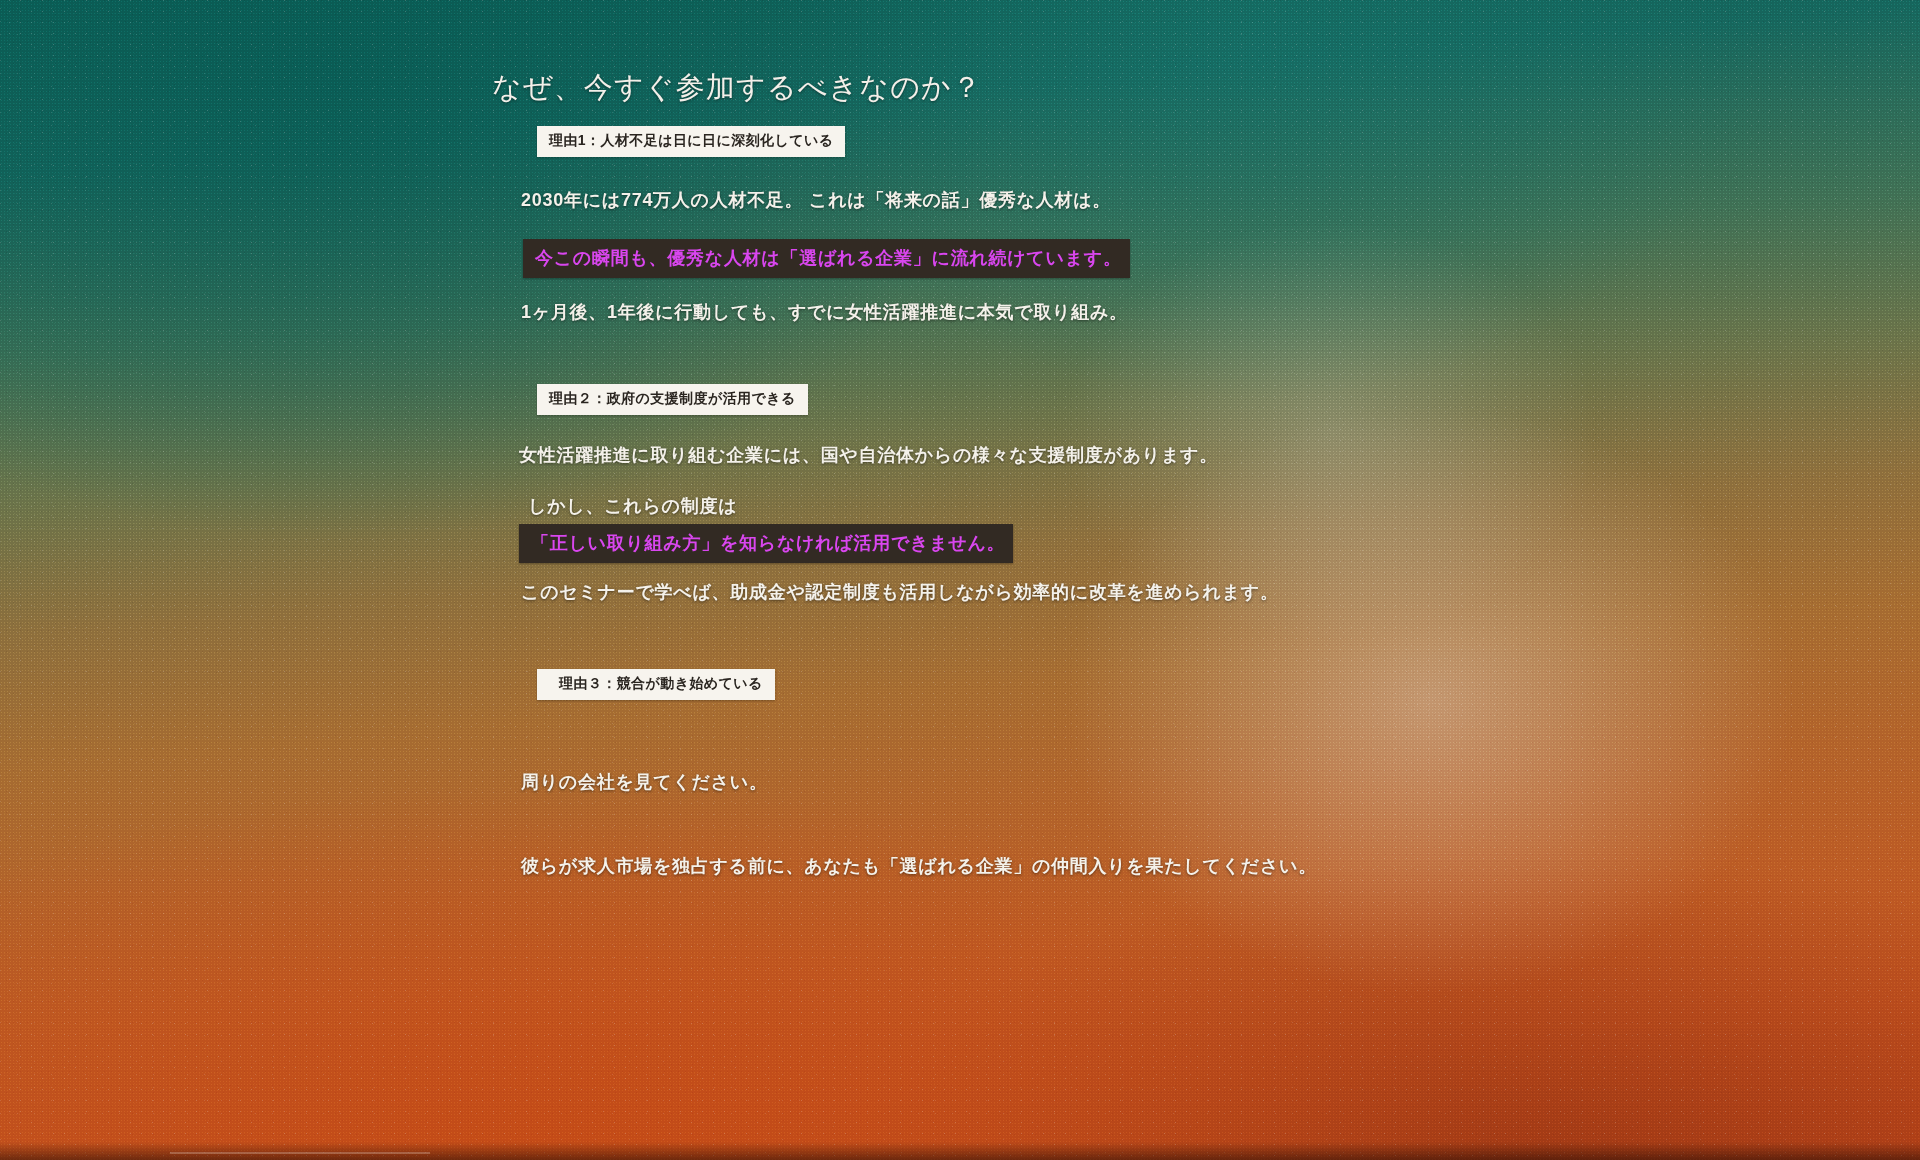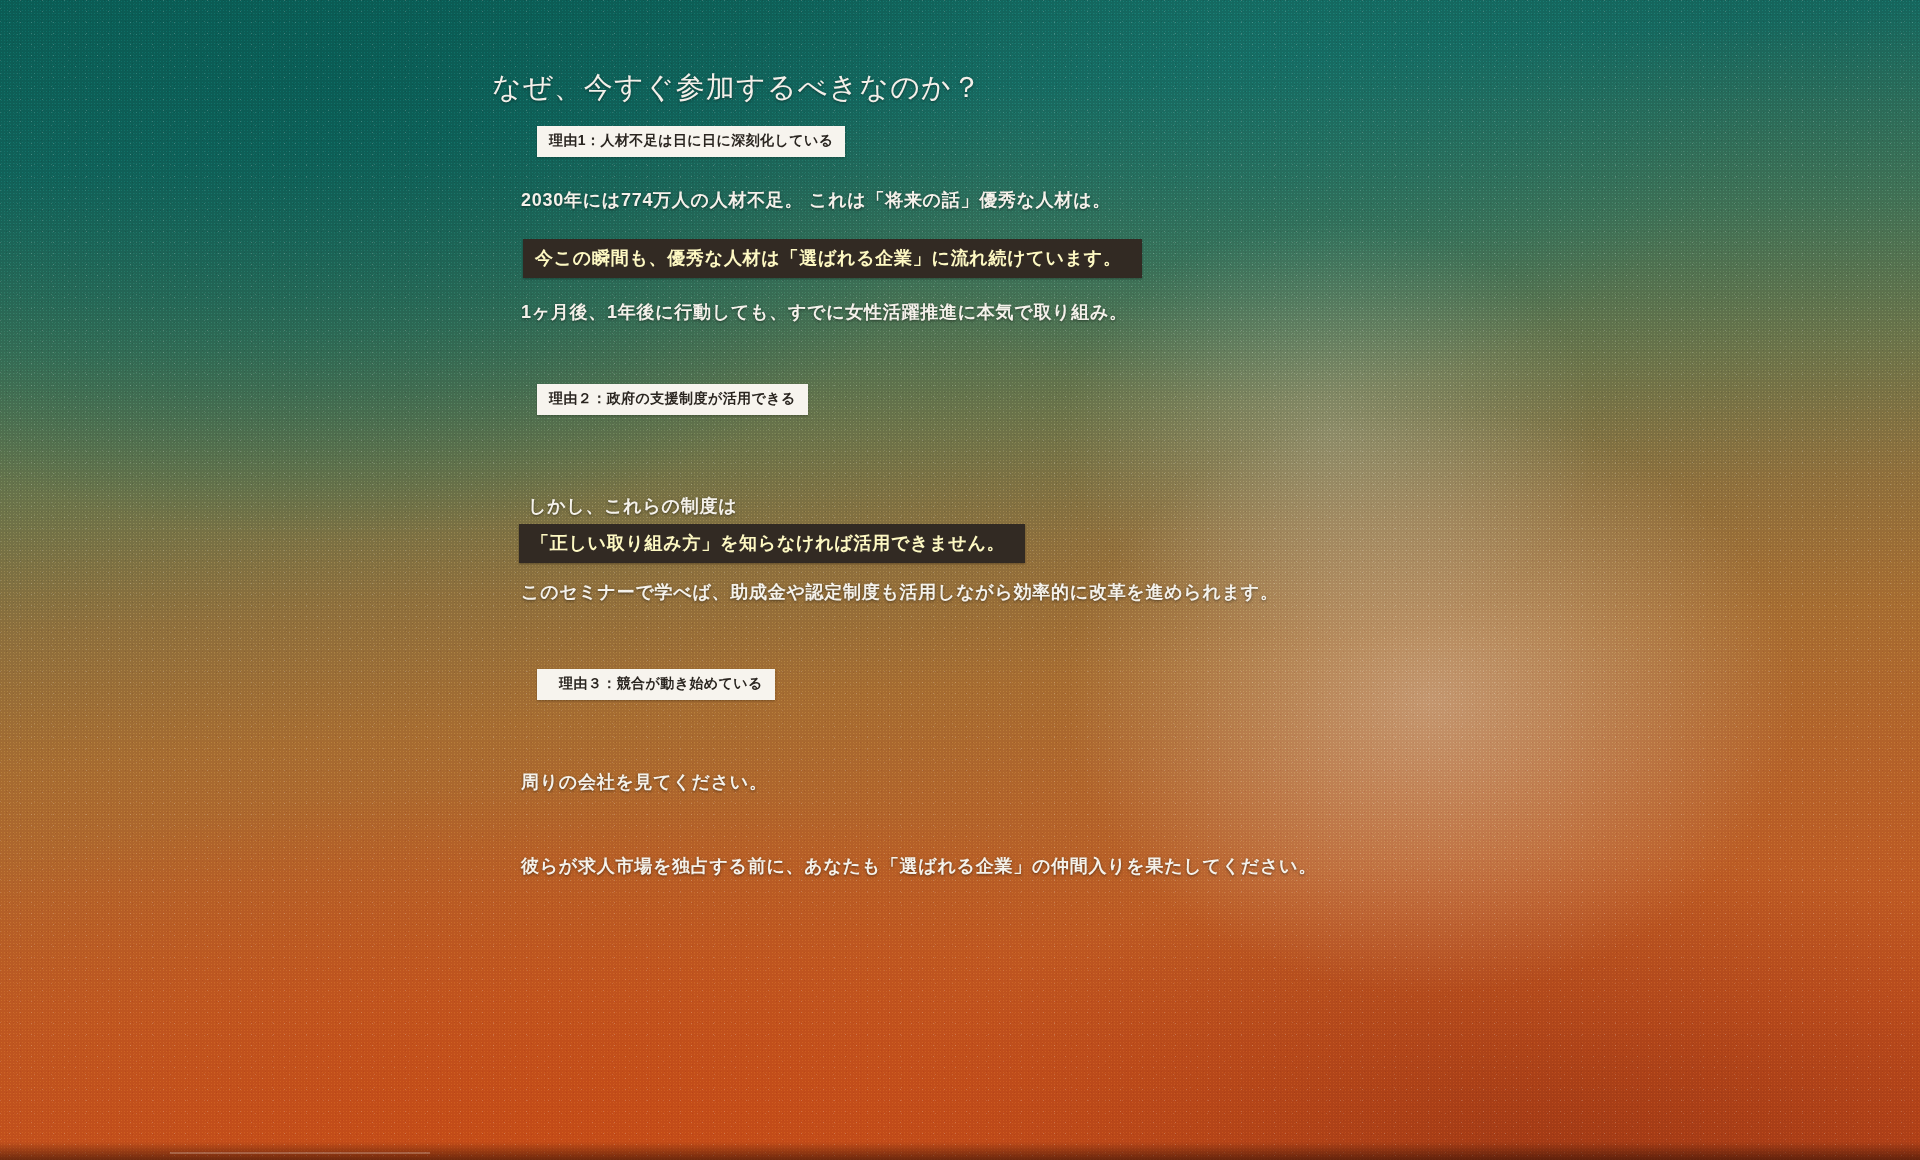--- a/index.html
+++ b/index.html
@@ -105,25 +105,25 @@
     letter-spacing: .03em;
     padding: 6px 12px 7px 12px;
     white-space: nowrap;
     box-shadow: 0 1px 2px rgba(0,0,0,.28);
   }
 
   
   .hl-dark {
     position: absolute;
     background: #322a23;
-    color: #fef9c3;
+    color: #d946ef;
     font-size: 18px;
     font-weight: 700;
     letter-spacing: .04em;
-    padding: 7px 20px 8px 12px;
+    padding: 7px 8px 8px 12px;
     white-space: nowrap;
     box-shadow: 0 1px 2px rgba(0,0,0,.30);
   }
 
   .body-line {
     position: absolute;
     color: #f4f1ea;
     font-size: 18px;
     font-weight: 700;
     letter-spacing: .04em;
@@ -148,20 +148,21 @@
     <div class="hl-light" style="left:537px; top:126px;">理由1：人材不足は日に日に深刻化している</div>
 
     <div class="body-line" style="left:521px; top:188px;">2030年には774万人の人材不足。 これは「将来の話」優秀な人材は。</div>
 
     <div class="hl-dark" style="left:523px; top:239px;">今この瞬間も、優秀な人材は「選ばれる企業」に流れ続けています。</div>
 
     <div class="body-line" style="left:521px; top:300px;">1ヶ月後、1年後に行動しても、すでに女性活躍推進に本気で取り組み。</div>
 
     <div class="hl-light" style="left:537px; top:384px;">理由２：政府の支援制度が活用できる</div>
 
+    <div class="body-line" style="left:519px; top:443px;">女性活躍推進に取り組む企業には、国や自治体からの様々な支援制度があります。</div>
 
     <div class="body-line" style="left:528px; top:494px;text-align:right;">しかし、これらの制度は</div>
 
     <div class="hl-dark" style="left:519px; top:524px;">「正しい取り組み方」を知らなければ活用できません。</div>
 
     <div class="body-line" style="left:521px; top:580px;">このセミナーで学べば、助成金や認定制度も活用しながら効率的に改革を進められます。</div>
 
     <div class="hl-light" style="left:537px; top:669px;padding-left:22px;">理由３：競合が動き始めている</div>
 
     <div class="body-line" style="left:521px; top:770px;">周りの会社を見てください。</div>

